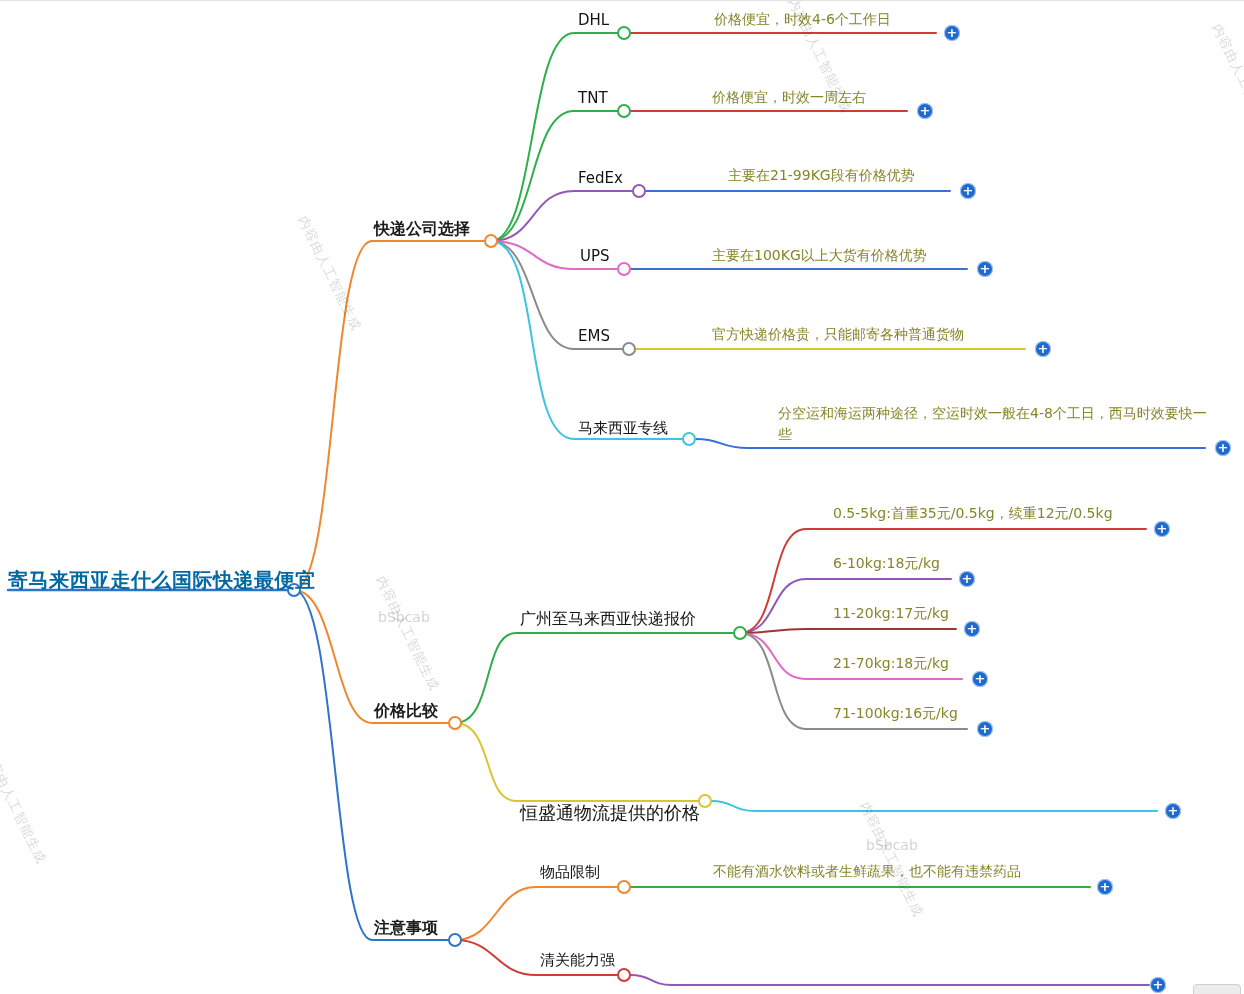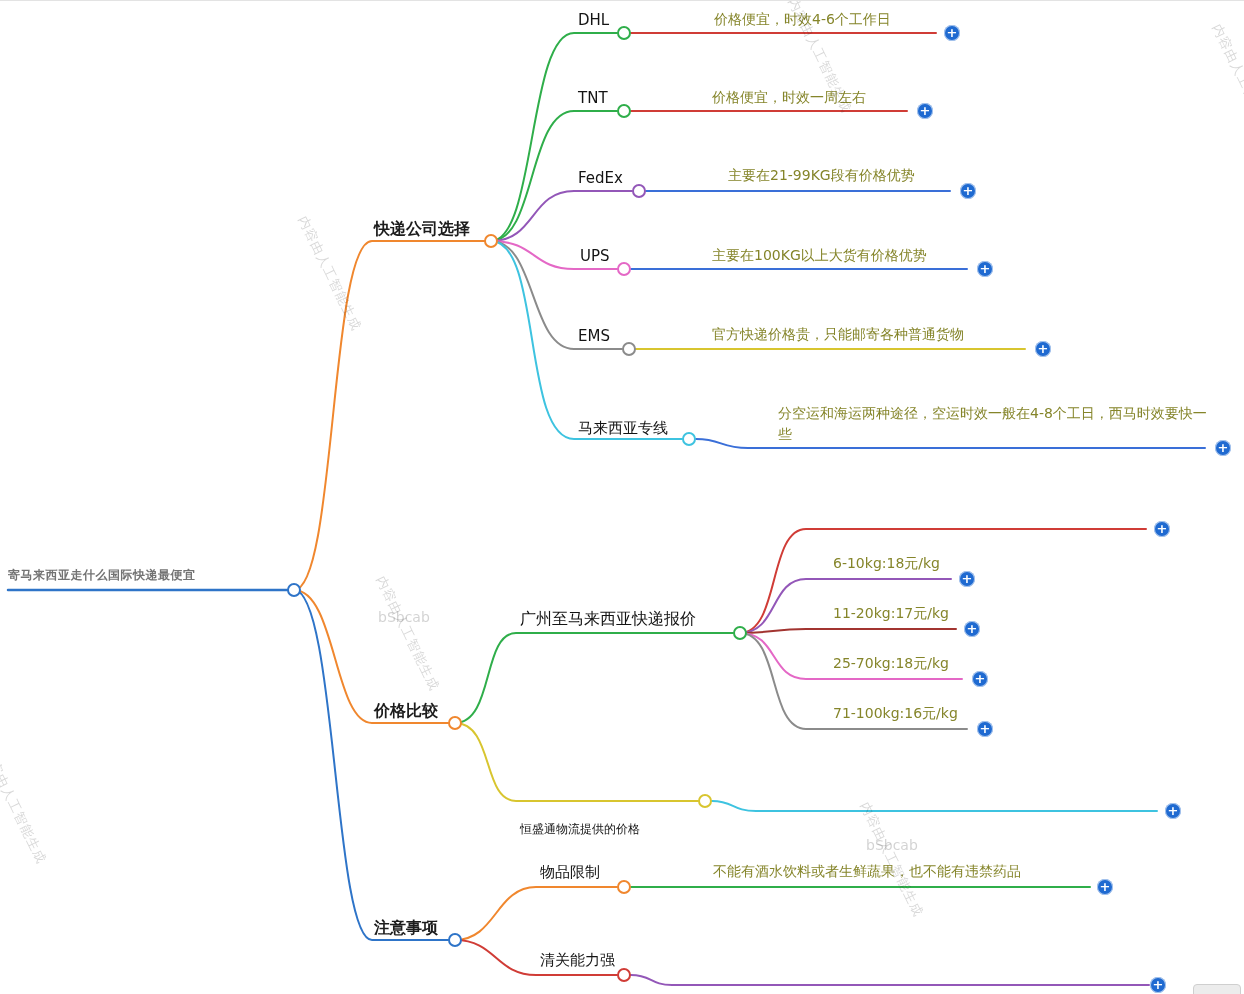--- a/index.html
+++ b/index.html
@@ -5,21 +5,21 @@
   html,body{margin:0;padding:0;background:#fff;}
   body{font-family:"DejaVu Sans","Liberation Sans",sans-serif;}
   #stage{position:relative;width:1244px;height:994px;background:#fff;overflow:hidden;
          border-top:1px solid #e3e3e3;border-right:1px solid #e3e3e3;}
   #links{position:absolute;left:0;top:0;}
   .node{position:absolute;white-space:nowrap;}
   .topic{font-weight:700;font-size:16px;color:#1c1c1c;}
   .sub{font-weight:400;font-size:15px;color:#141414;}
   .desc{font-size:14px;color:#85852a;}
   .wrap{white-space:normal;line-height:21px;}
-  .root-label{font-weight:700;font-size:12px;color:#737373;letter-spacing:.5px;}
+  .root-label{font-weight:700;font-size:20px;color:#0369a1;letter-spacing:.5px;}
   .plus{position:absolute;width:16px;height:16px;border-radius:50%;background:#1f6ad1;
         color:#fff;text-align:center;line-height:16px;font-size:13px;font-weight:700;cursor:pointer;
         box-shadow:0 0 0 1px rgba(255,255,255,.6) inset;}
   .wm{position:absolute;transform:rotate(64deg);transform-origin:0 0;color:rgba(40,40,40,.18);
       font-size:13px;white-space:nowrap;pointer-events:none;letter-spacing:1px;}
   .wmb{position:absolute;color:rgba(110,110,110,.30);font-size:14px;pointer-events:none;}
   .corner{position:absolute;left:1193px;top:983px;width:46px;height:18px;background:#ececec;
           border:1px solid #cfcfcf;border-radius:4px;}
 </style>
 </head>
@@ -97,26 +97,27 @@
   <div class="node sub" style="left:580px;top:246px">UPS</div>
   <div class="node desc" style="left:712px;top:246px">主要在100KG以上大货有价格优势</div>
 
   <div class="node sub" style="left:578px;top:326px">EMS</div>
   <div class="node desc" style="left:712px;top:325px">官方快递价格贵，只能邮寄各种普通货物</div>
 
   <div class="node sub" style="left:578px;top:418px">马来西亚专线</div>
   <div class="node desc wrap" style="left:778px;top:402px;width:430px">分空运和海运两种途径，空运时效一般在4-8个工日，西马时效要快一些</div>
 
   <div class="node sub" style="left:520px;top:608px;font-size:16px">广州至马来西亚快递报价</div>
+  <div class="node desc" style="left:833px;top:504px">0.5-5kg:首重35元/0.5kg，续重12元/0.5kg</div>
   <div class="node desc" style="left:833px;top:554px">6-10kg:18元/kg</div>
   <div class="node desc" style="left:833px;top:604px">11-20kg:17元/kg</div>
-  <div class="node desc" style="left:833px;top:654px">25-70kg:18元/kg</div>
+  <div class="node desc" style="left:833px;top:654px">21-70kg:18元/kg</div>
   <div class="node desc" style="left:833px;top:704px">71-100kg:16元/kg</div>
 
-  <div class="node sub" style="left:520px;top:820px;font-size:12px">恒盛通物流提供的价格</div>
+  <div class="node sub" style="left:520px;top:800px;font-size:18px">恒盛通物流提供的价格</div>
 
   <div class="node sub" style="left:540px;top:862px">物品限制</div>
   <div class="node desc" style="left:713px;top:862px">不能有酒水饮料或者生鲜蔬果，也不能有违禁药品</div>
 
   <div class="node sub" style="left:540px;top:950px">清关能力强</div>
 
   <div class="plus" style="left:944px;top:24px">+</div>
   <div class="plus" style="left:917px;top:102px">+</div>
   <div class="plus" style="left:960px;top:182px">+</div>
   <div class="plus" style="left:977px;top:260px">+</div>

